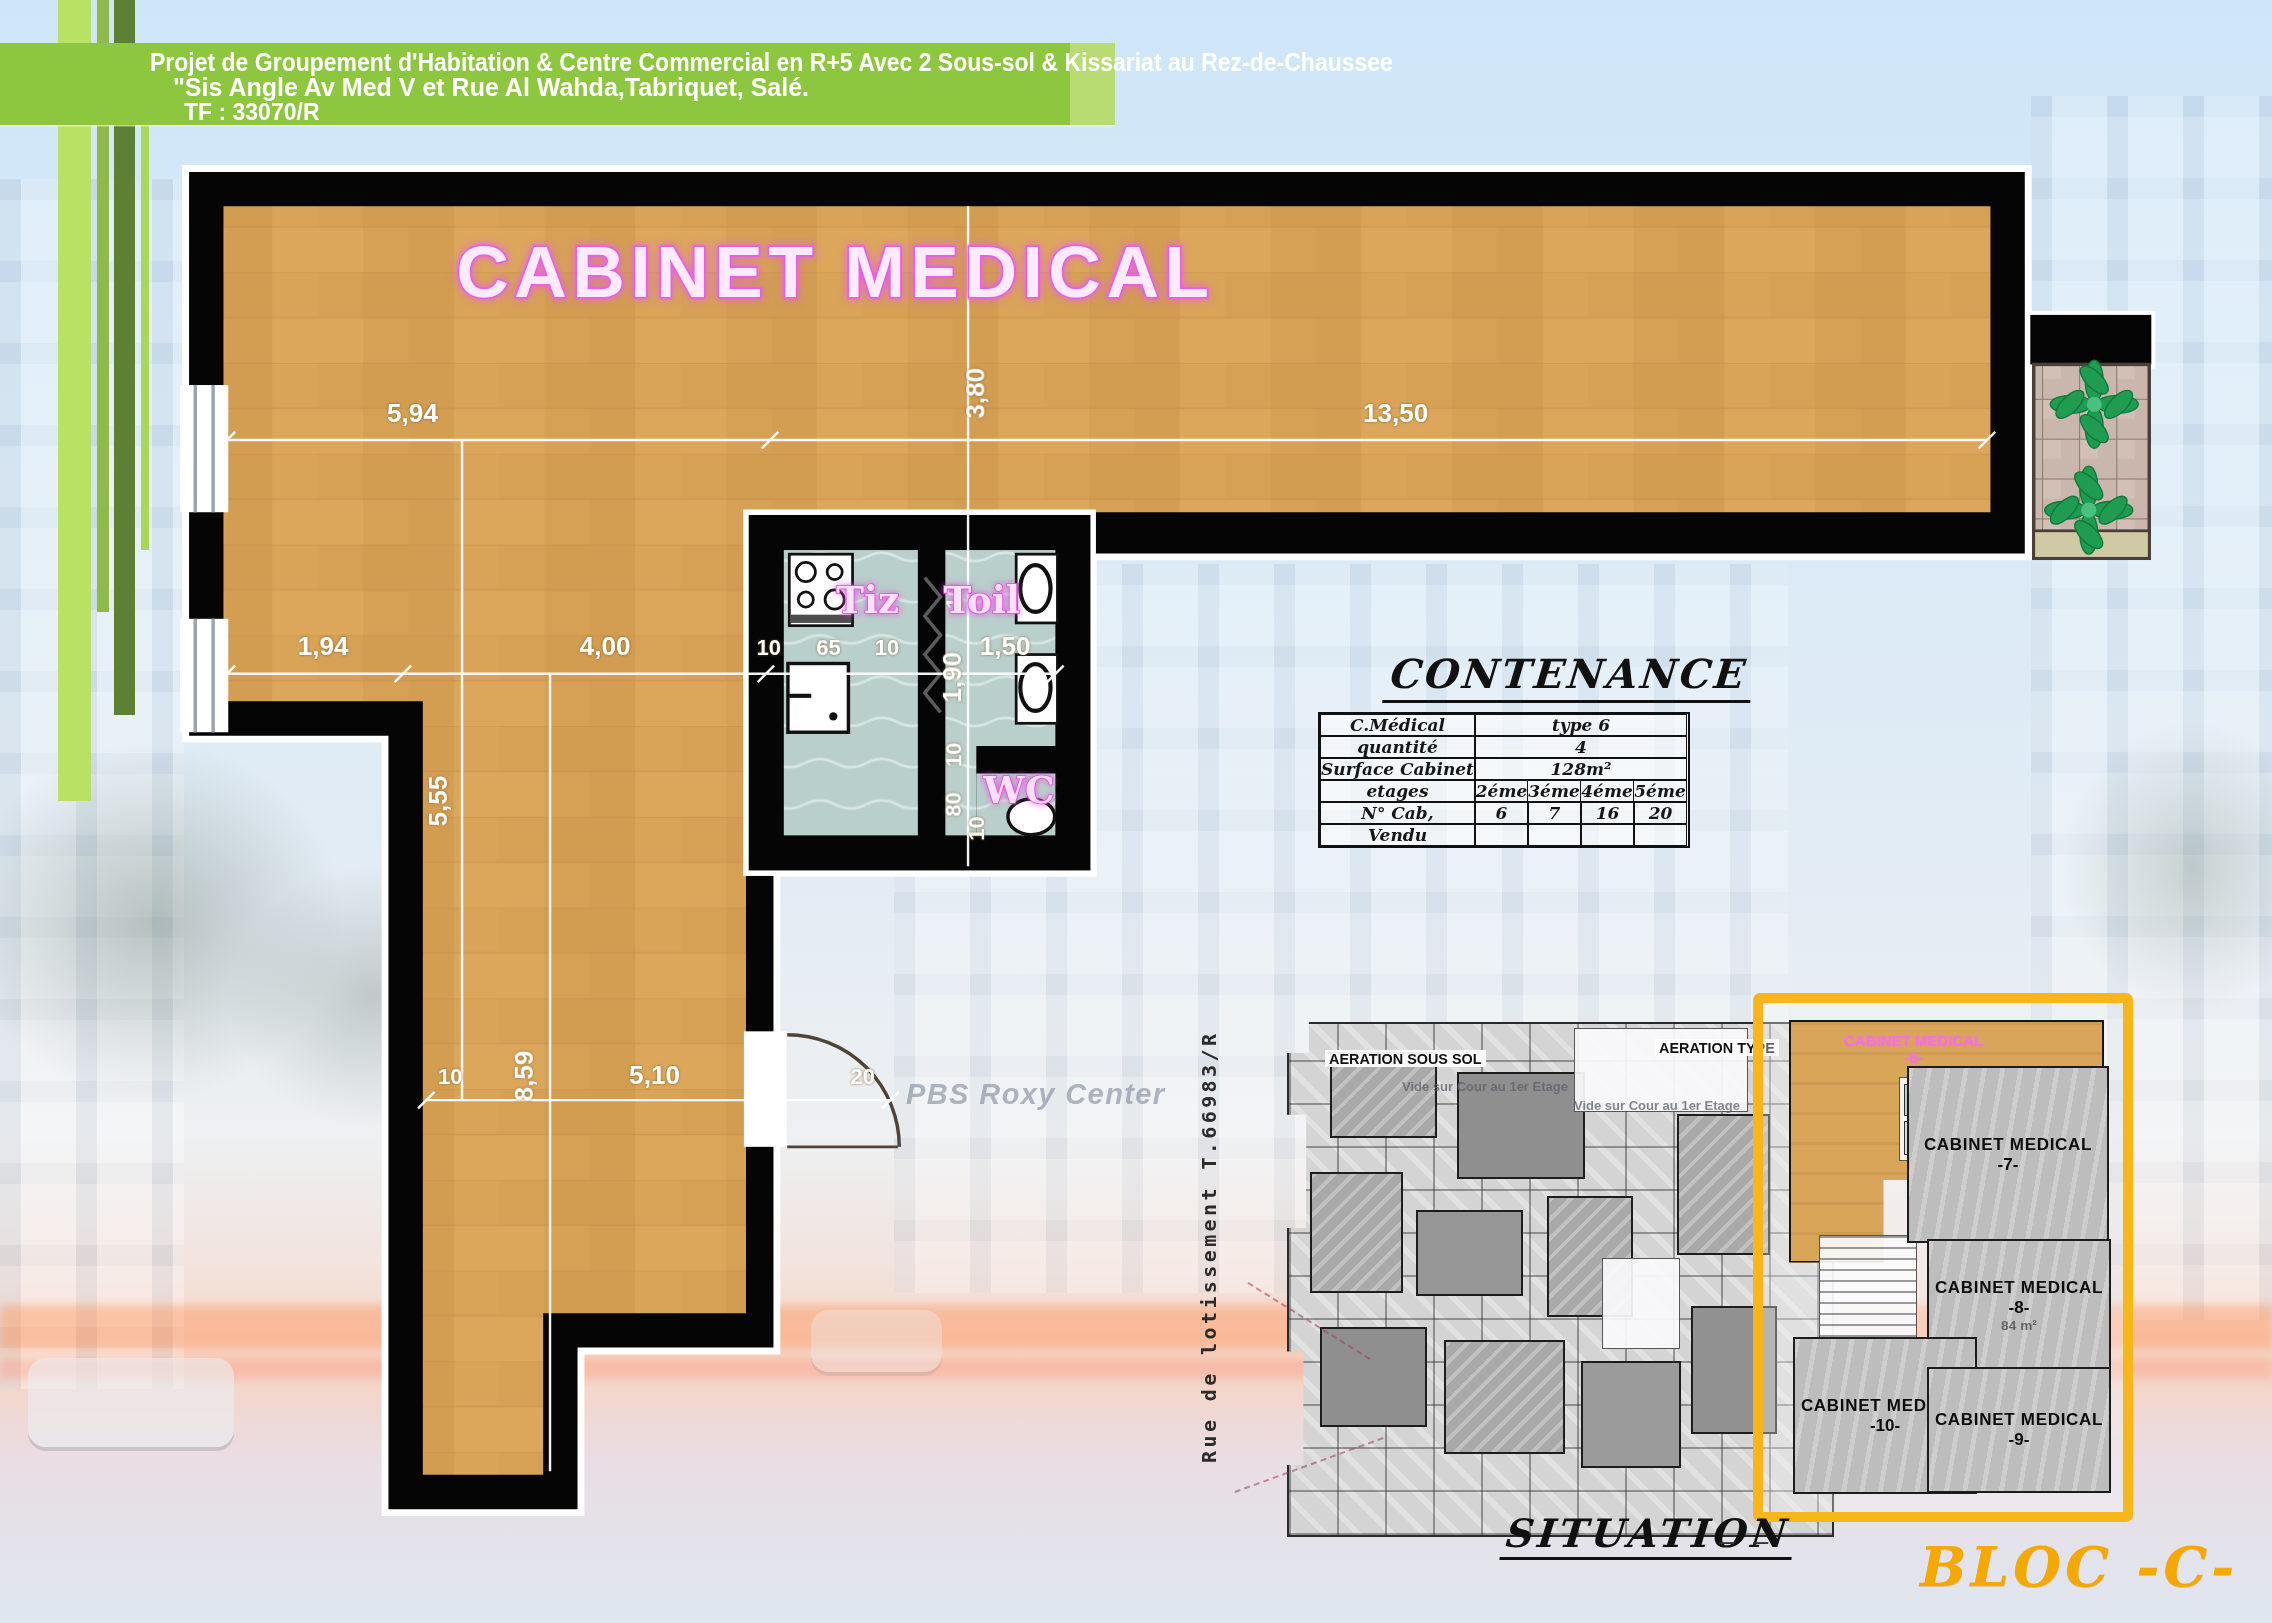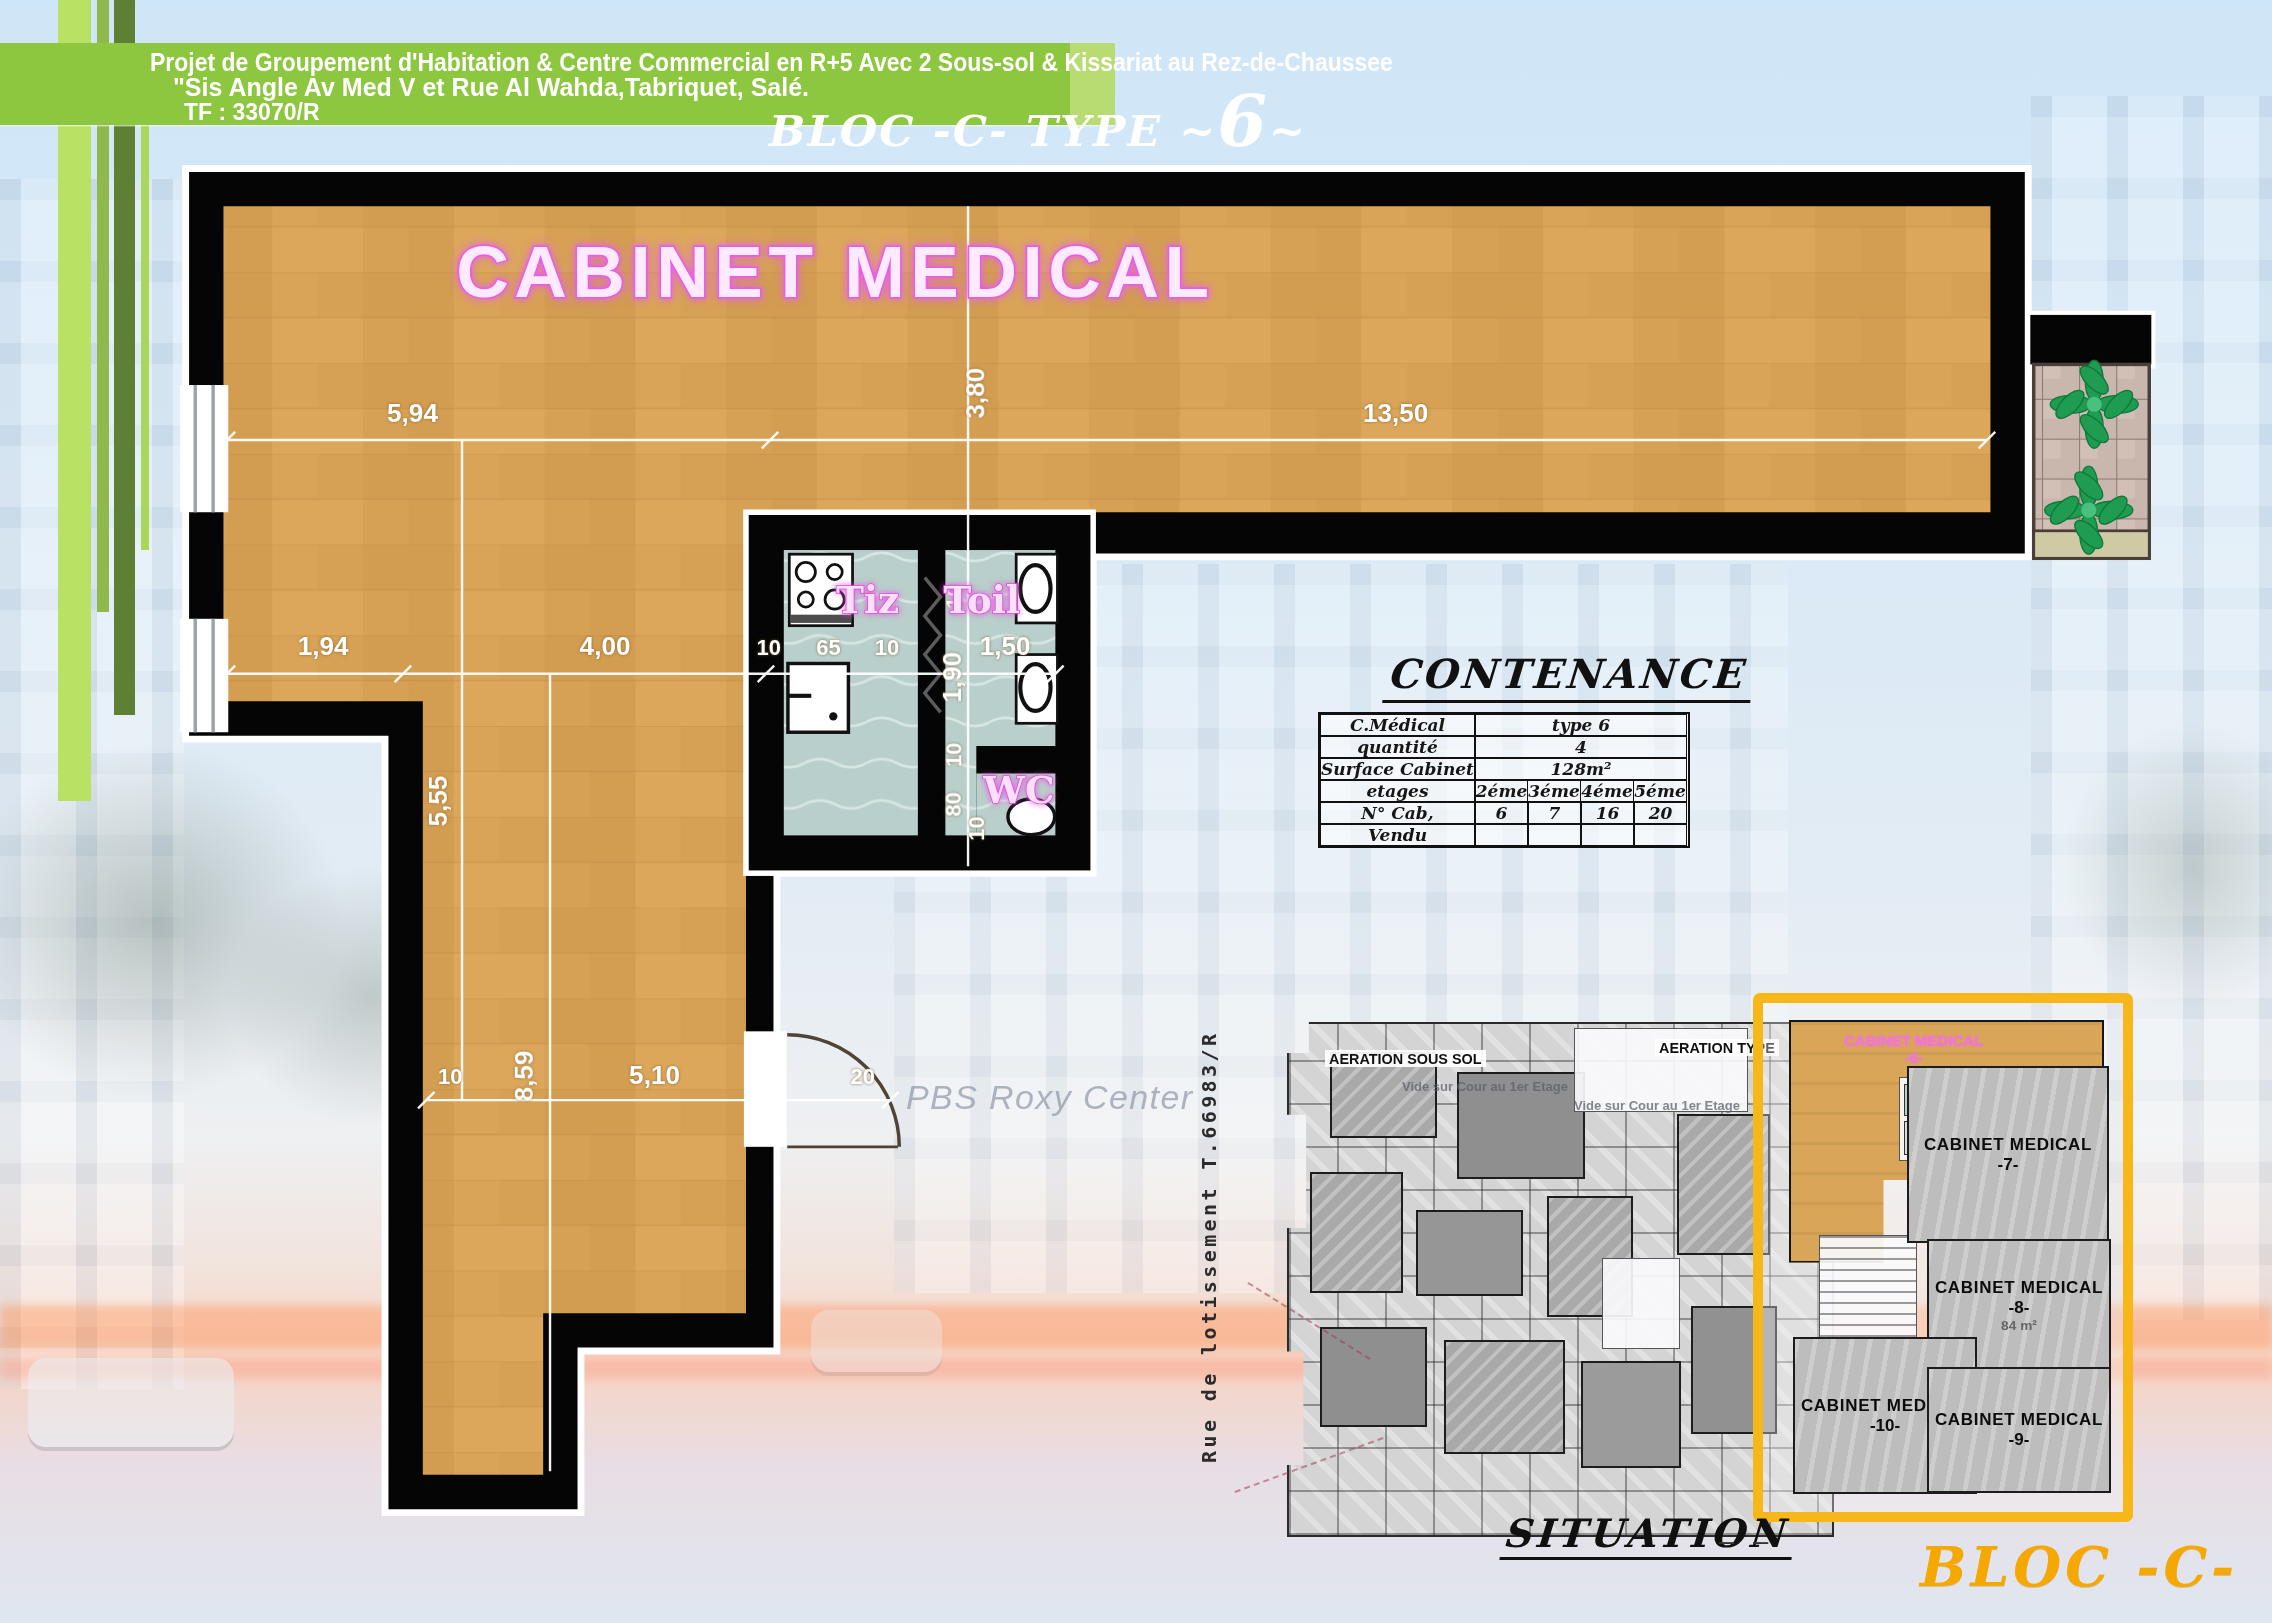--- a/index.html
+++ b/index.html
@@ -32,21 +32,21 @@
   
   text.dim{fill:#ffffff;font:bold 38px "Liberation Sans",sans-serif;text-anchor:middle;
      filter:drop-shadow(0 0 2px rgba(120,90,40,.8));}
   text.dimsm{font-size:32px;}
   text.pink{font-family:"DejaVu Serif",serif;font-weight:bold;font-size:54px;
      fill:#ffe0fb;stroke:#e34fe0;stroke-width:2.5px;paint-order:stroke;text-anchor:middle;
      filter:drop-shadow(0 0 5px rgba(227,79,224,.9));}
   text.plantitle{font-family:"Liberation Sans",sans-serif;font-weight:bold;font-size:106px;letter-spacing:8px;
      fill:#ffeaff;stroke:#e75fe7;stroke-width:5px;paint-order:stroke;text-anchor:middle;
      filter:drop-shadow(0 0 7px rgba(231,95,231,.95));}
-  .wm{position:absolute;color:rgba(115,125,145,.55);font-size:34px;font-weight:normal;font-style:italic;letter-spacing:1.4px;}
+  .wm{position:absolute;color:rgba(115,125,145,.55);font-size:29px;font-weight:bold;font-style:italic;letter-spacing:1.4px;}
   
   #contenance-title{position:absolute;left:1385px;top:650px;font-family:"DejaVu Serif",serif;
      font-style:italic;font-weight:bold;font-size:40px;color:#111;letter-spacing:2.7px;
      border-bottom:3.4px solid #111;padding:0 5.5px 2.7px 5.5px;transform:skewX(-6deg);}
   #contenance{position:absolute;left:1318px;top:712px;width:368px;
      display:grid;grid-template-columns:155px repeat(4,53px);
      background:rgba(255,255,255,.55);border:2.7px solid #111;}
   #contenance .cell{border:1.4px solid #111;height:20px;display:flex;align-items:center;justify-content:center;
      font-family:"DejaVu Serif",serif;font-style:italic;font-weight:bold;font-size:17px;color:#161616;overflow:hidden;text-align:right;}
   #contenance .span4{grid-column:2/6;}
@@ -108,21 +108,20 @@
 
   <div class="stripe" style="left:58px;width:33px;height:801px;background:#b9e164;"></div>
   <div class="stripe" style="left:97px;width:12.4px;height:612px;background:#8fb94d;"></div>
   <div class="stripe" style="left:114px;width:20.6px;height:715px;background:#5e8034;"></div>
   <div class="stripe" style="left:141px;top:48px;width:8.2px;height:502px;background:#a8d75a;"></div>
 
   <div id="banner">
     <div class="l1">Projet de Groupement d'Habitation &amp; Centre Commercial en R+5 Avec 2 Sous-sol &amp; Kissariat au Rez-de-Chaussee</div>
     <div class="l2">"Sis Angle Av Med V et Rue  Al Wahda,Tabriquet, Salé.</div>
     <div class="l3">TF : 33070/R</div>
-    <div id="bloctype"><span>BLOC -C-   TYPE ~</span><span class="big">6</span><span>~</span></div>
   </div>
 
   <svg class="abs" style="left:0;top:0;" width="2273" height="1624" viewBox="0 0 3306 2362">
     <defs>
       <pattern id="wood" width="264" height="132" patternUnits="userSpaceOnUse">
         <rect width="264" height="132" fill="#d7a155"></rect>
         <rect x="0" y="0" width="132" height="66" fill="#cf9a4e" opacity=".6"></rect>
         <rect x="132" y="66" width="132" height="66" fill="#e0ab60" opacity=".55"></rect>
         <rect x="132" y="0" width="66" height="66" fill="#dca75a" opacity=".5"></rect>
         <rect x="66" y="66" width="66" height="66" fill="#d29c50" opacity=".5"></rect>

